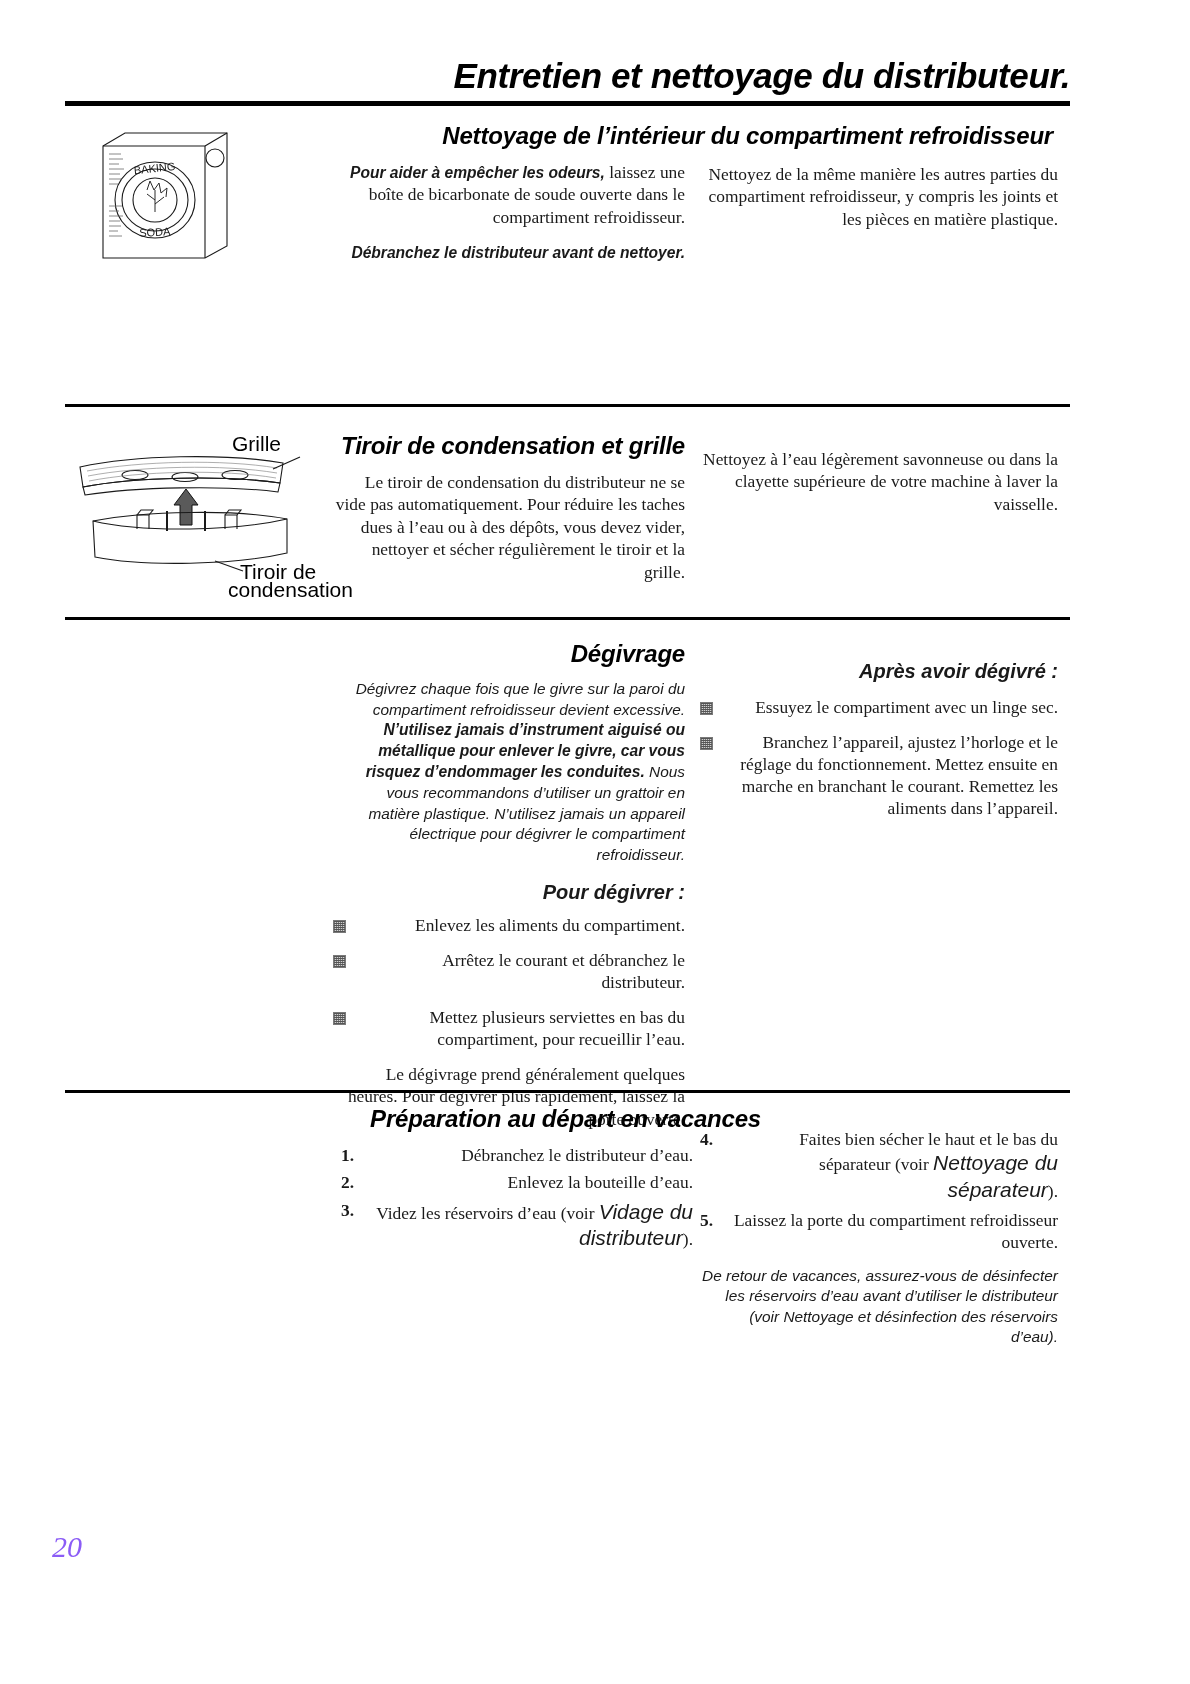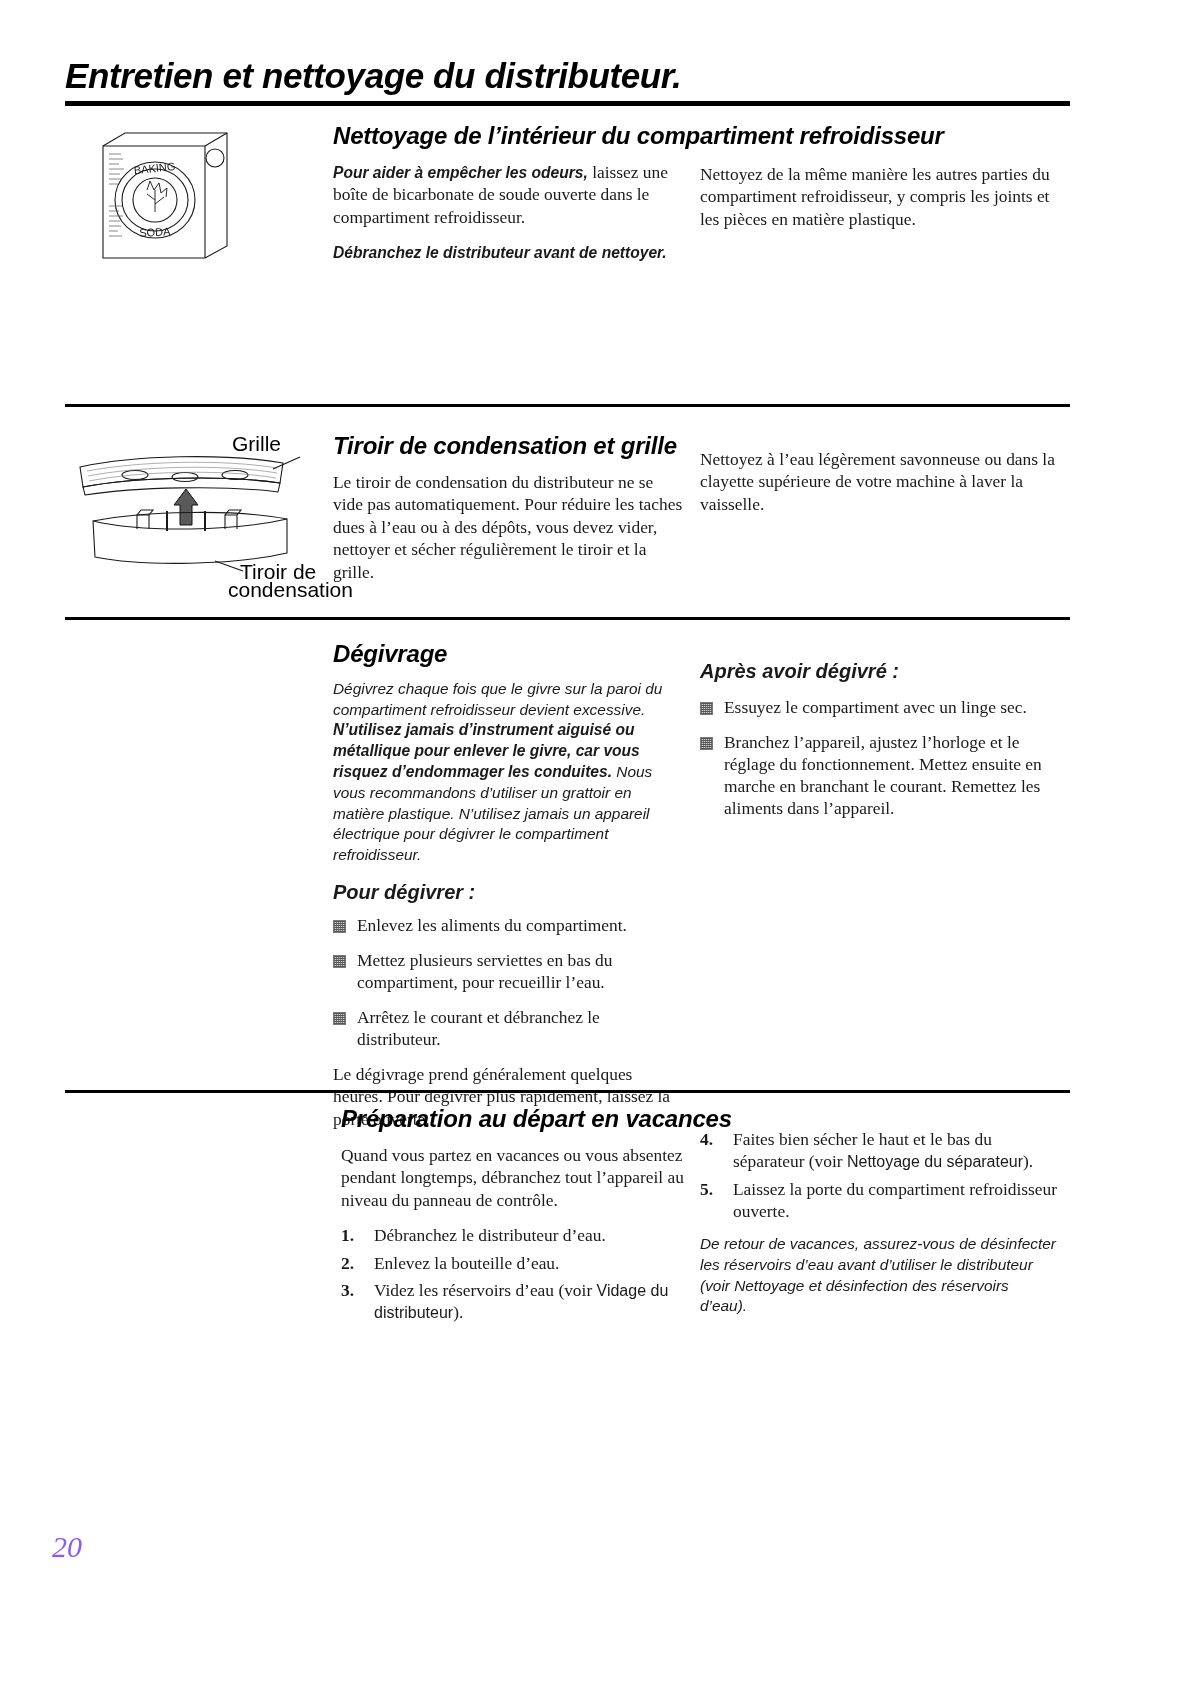--- a/index.html
+++ b/index.html
@@ -3,21 +3,21 @@
 <meta charset="utf-8">
 <style>
   html,body{margin:0;padding:0;background:#ffffff;}
   body{
     width:1190px;height:1684px;
     font-family:"Liberation Serif",serif;
     color:#1a1a1a;
     position:relative;
     overflow:hidden;
   }
-  .page{position:relative;width:1190px;height:1684px;}
+  .page{position:relative;width:1190px;height:1684px;text-align:right;}
 
   
   .title-block{position:absolute;left:65px;top:58px;width:1005px;}
   .title{
     font-family:"Liberation Sans",sans-serif;
     font-weight:bold;font-style:italic;
     font-size:35px;letter-spacing:-0.4px;
     color:#000;line-height:1.05;
   }
   .title-rule{height:5px;background:#000;margin-top:6px;width:1005px;}
@@ -72,21 +72,21 @@
 
   
   ol.nlist{list-style:none;margin:0;padding:0;}
   ol.nlist li{
     position:relative;padding-left:33px;
     margin-bottom:5px;font-size:17.4px;line-height:1.28;
   }
   ol.nlist li .num{
     position:absolute;left:0;top:0;font-weight:bold;font-size:17.4px;
   }
-  .ital-ref{font-family:"Liberation Sans",sans-serif;font-size:16px;}
+  .ital-ref{font-family:"Liberation Sans",sans-serif;font-style:italic;font-size:21px;}
 
   
   .fig{position:absolute;}
   .fig-label{
     font-family:"Liberation Sans",sans-serif;
     font-size:21px;color:#000;position:absolute;
   }
 
   
   .pageno{
@@ -192,40 +192,39 @@
   <div class="fig-label" style="left:228px;top:578px;">condensation</div>
 
   <div class="rule" style="top:617px;"></div>
 
   <div class="col-l" style="left:333px;top:640px;width:352px;">
     <div class="h2">Dégivrage</div>
     <p class="sans-i" style="margin-bottom:15px;"><span>Dégivrez chaque fois que le givre sur la paroi du compartiment refroidisseur devient excessive. </span><span class="sans-bi">N’utilisez jamais d’instrument aiguisé ou métallique pour enlever le givre, car vous risquez d’endommager les conduites.</span><span> Nous vous recommandons d’utiliser un grattoir en matière plastique. N’utilisez jamais un appareil électrique pour dégivrer le compartiment refroidisseur.</span></p>
     <div class="sub">Pour dégivrer :</div>
     <ul class="blist">
       <li><span class="bsq"></span><span>Enlevez les aliments du compartiment.</span></li>
+      <li><span class="bsq"></span><span>Arrêtez le courant et débranchez le distributeur.</span></li>
       <li><span class="bsq"></span><span>Mettez plusieurs serviettes en bas du compartiment, pour recueillir l’eau.</span></li>
-      <li><span class="bsq"></span><span>Arrêtez le courant et débranchez le distributeur.</span></li>
     </ul>
     <p style="margin-top:6px;">Le dégivrage prend généralement quelques heures. Pour dégivrer plus rapidement, laissez la porte ouverte.</p>
   </div>
 
   <div class="col-r" style="left:700px;top:660px;width:358px;">
     <div class="sub">Après avoir dégivré :</div>
     <ul class="blist">
       <li><span class="bsq"></span></li>
       <li><span class="bsq"></span><span>Essuyez le compartiment avec un linge sec.</span></li>
       <li><span class="bsq"></span><span>Branchez l’appareil, ajustez l’horloge et le réglage du fonctionnement. Mettez ensuite en marche en branchant le courant. Remettez les aliments dans l’appareil.</span></li>
     </ul>
   </div>
 
   <div class="rule" style="top:1090px;"></div>
 
   <div class="col-l" style="left:333px;top:1105px;width:352px;margin-left:8px;">
     <div class="h2" style="width:420px;">Préparation au départ en vacances</div>
-    <p>Quand vous partez en vacances ou vous absentez pendant longtemps, débranchez tout l’appareil au niveau du panneau de contrôle.</p>
     <ol class="nlist">
       <li><span class="num">1.</span><span>Débranchez le distributeur d’eau.</span></li>
       <li><span class="num">2.</span><span>Enlevez la bouteille d’eau.</span></li>
       <li><span class="num">3.</span><span>Videz les réservoirs d’eau (voir </span><span class="ital-ref">Vidage du distributeur</span><span>).</span></li>
     </ol>
   </div>
 
   <div class="col-r" style="left:700px;top:1128px;width:358px;">
     <ol class="nlist">
       <li><span class="num">4.</span><span>Faites bien sécher le haut et le bas du séparateur (voir </span><span class="ital-ref">Nettoyage du séparateur</span><span>).</span></li>

